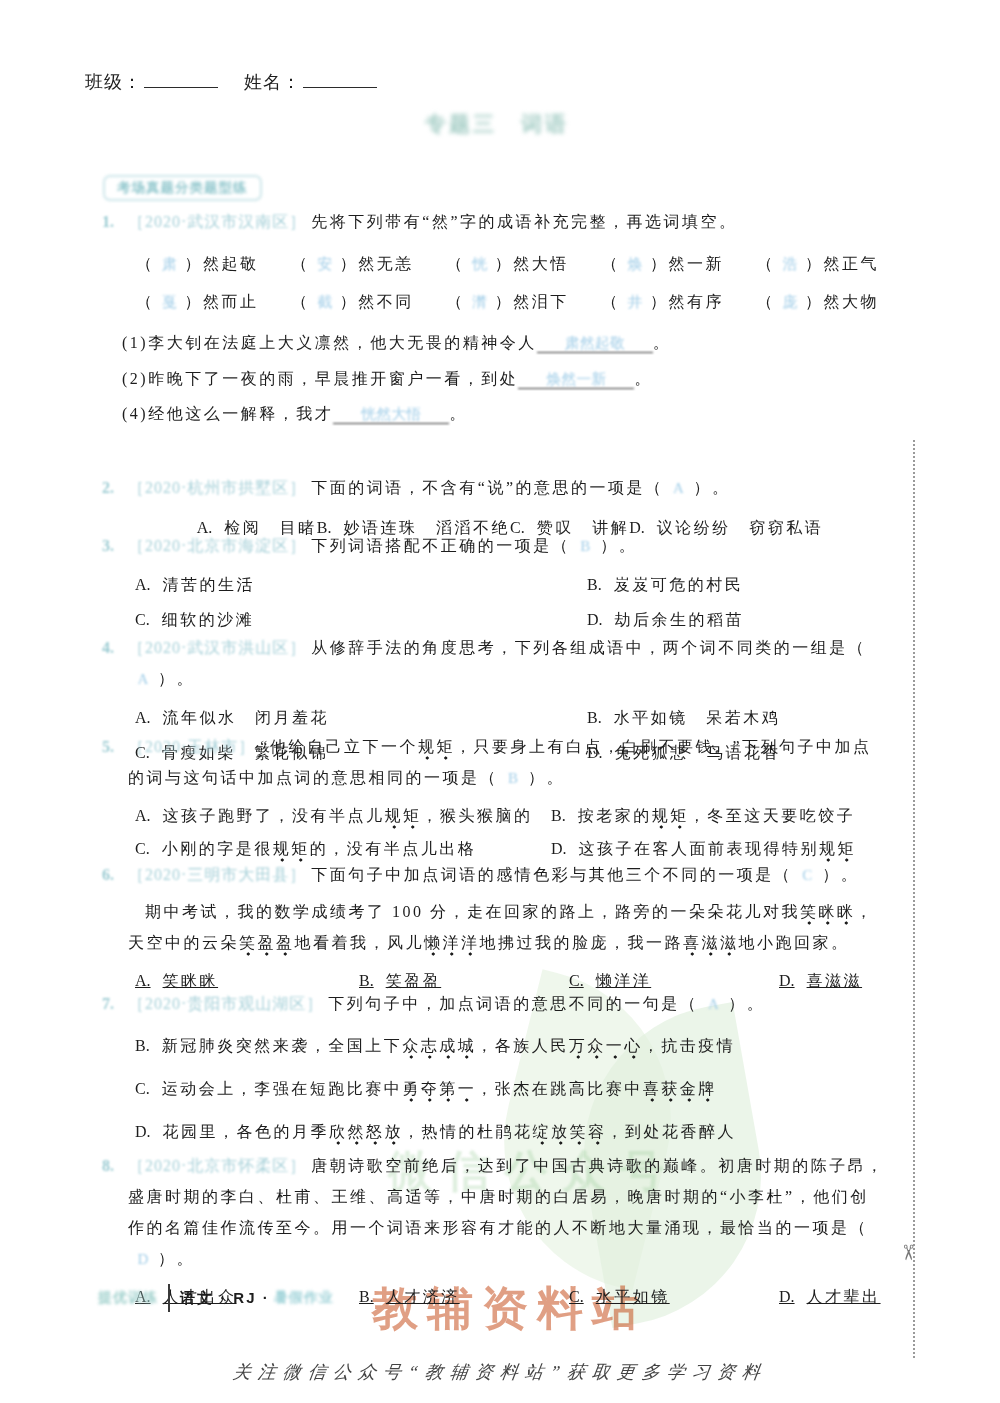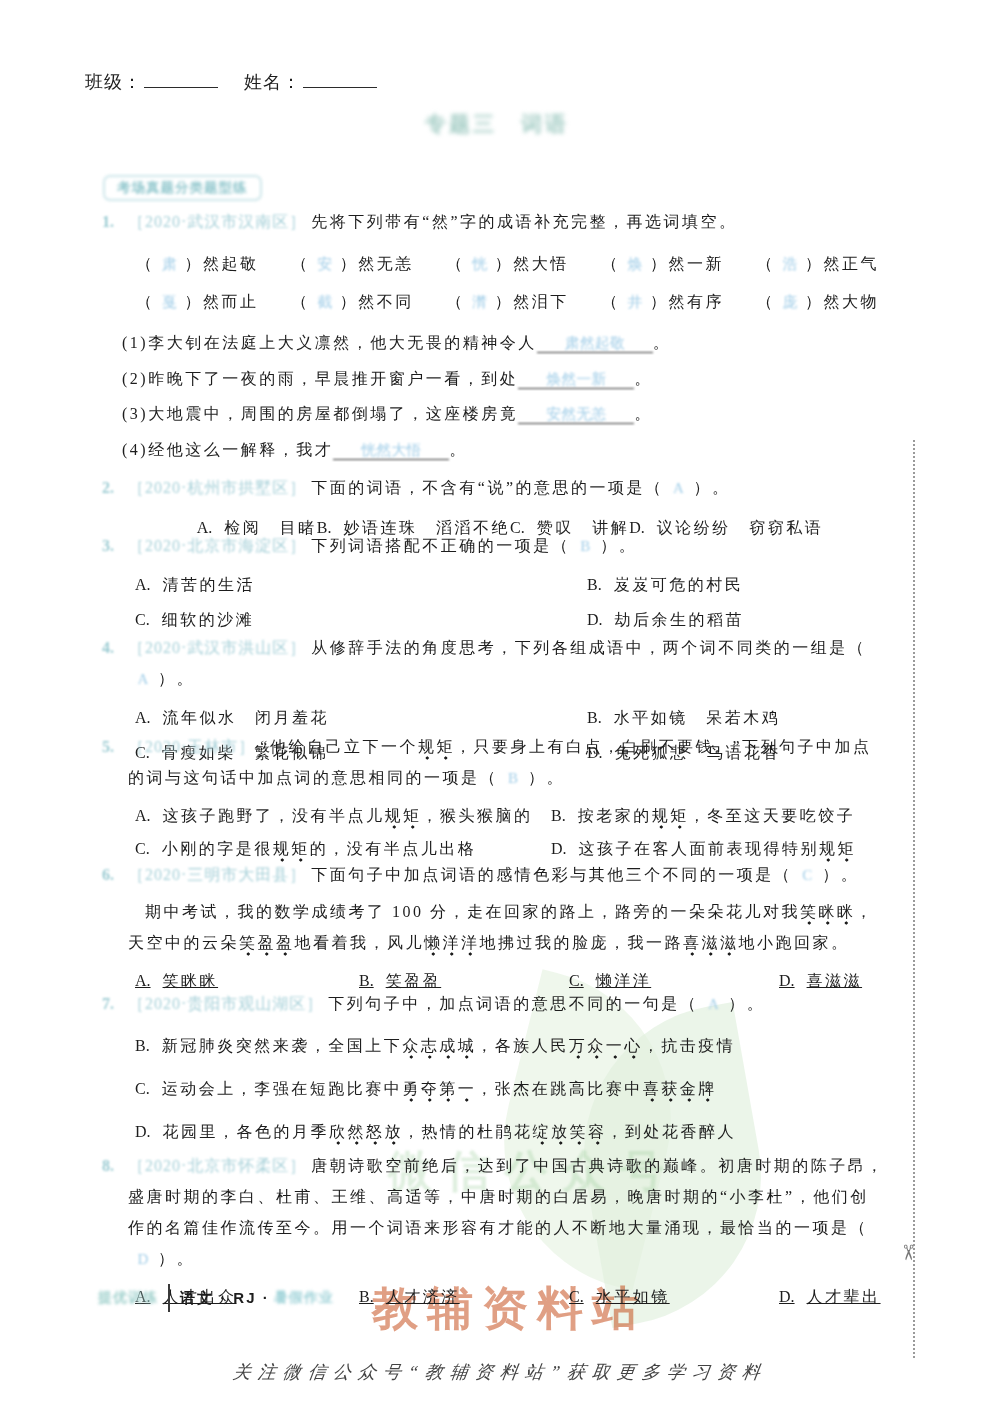--- a/index.html
+++ b/index.html
@@ -93,21 +93,20 @@
         <span class="idiom"><span>（</span><span class="ans">戛</span><span>）然而止</span></span>
         <span class="idiom"><span>（</span><span class="ans">截</span><span>）然不同</span></span>
         <span class="idiom"><span>（</span><span class="ans">潸</span><span>）然泪下</span></span>
         <span class="idiom"><span>（</span><span class="ans">井</span><span>）然有序</span></span>
         <span class="idiom"><span>（</span><span class="ans">庞</span><span>）然大物</span></span>
       </div>
     </div>
     <div class="fills">
       <p class="fill"><span>(1)李大钊在法庭上大义凛然，他大无畏的精神令人</span><span class="ans blank">肃然起敬</span><span>。</span></p>
       <p class="fill"><span>(2)昨晚下了一夜的雨，早晨推开窗户一看，到处</span><span class="ans blank">焕然一新</span><span>。</span></p>
-      <p class="fill"><span>(3)大地震中，周围的房屋都倒塌了，这座楼房竟</span><span class="ans blank">安然无恙</span><span>。</span></p>
       <p class="fill"><span>(4)经他这么一解释，我才</span><span class="ans blank">恍然大悟</span><span>。</span></p>
     </div>
   </section>
 
   <section class="q" style="top:472px">
     <span class="qnum">2.</span>
     <p class="stem"><span class="qtag">［2020·杭州市拱墅区］</span><span><span>下面的词语，不含有“说”的意思的一项是（</span><span class="ans">A</span><span>）。</span></span></p>
     <div class="optrow">
       <span class="opt2"><span class="olabel">A.</span><span>检阅　目睹</span></span>
       <span class="opt2"><span class="olabel">B.</span><span>妙语连珠　滔滔不绝</span></span>

